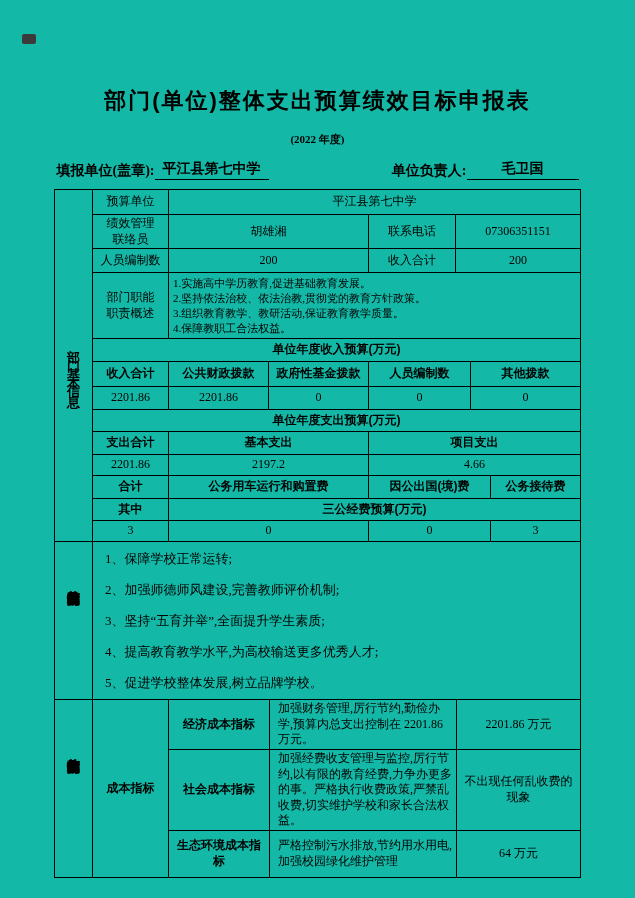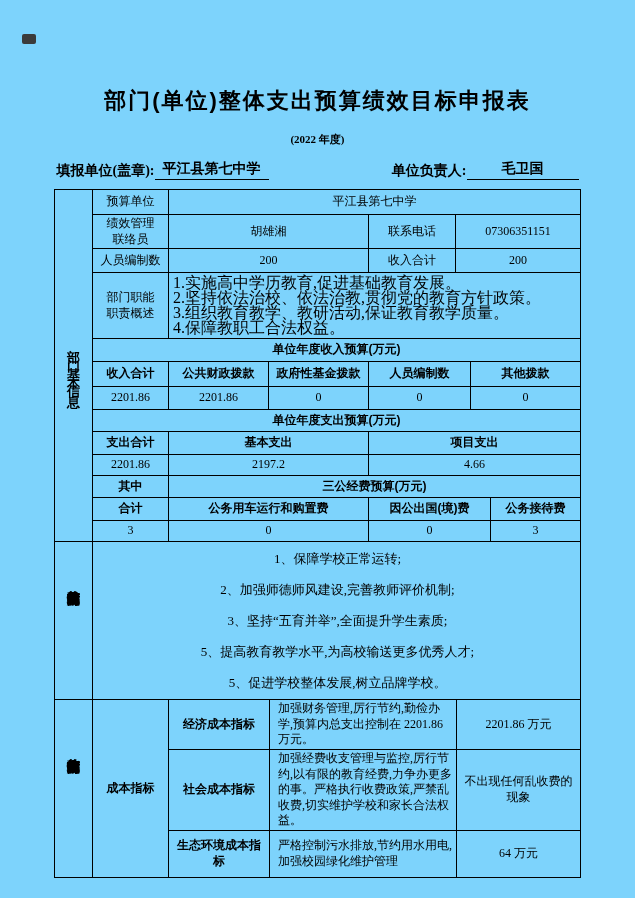--- a/index.html
+++ b/index.html
@@ -1,16 +1,16 @@
 <!DOCTYPE html>
 <html><head>
 <meta charset="utf-8">
 <style>
   html,body{margin:0;padding:0;background:#ffffff;}
-  .sheet{position:relative;width:635px;height:898px;background:#7dd3fc;overflow:hidden;
+  .sheet{position:relative;width:635px;height:898px;background:#14b8a6;overflow:hidden;
          font-family:"Liberation Serif","DejaVu Serif",serif;color:#000;}
   .scan-mark{position:absolute;left:22px;top:34px;width:14px;height:10px;background:#3b3b3b;border-radius:2px;}
   .doc-title{margin-top:86px;text-align:center;font-size:22px;font-weight:bold;letter-spacing:2px;
              font-family:"Liberation Sans","DejaVu Sans",sans-serif;}
   .doc-sub{margin-top:16px;text-align:center;font-size:11px;font-weight:bold;}
   .fill-line{width:522px;margin:13px auto 0;display:flex;justify-content:space-between;align-items:flex-end;
              font-size:14px;font-weight:bold;}
   .fill-group{display:flex;align-items:flex-end;}
   .uline{display:inline-block;border-bottom:1px solid #000;padding:0 8px 1px;min-width:88px;text-align:center;}
   .uline.small{min-width:96px;}
@@ -38,22 +38,22 @@
   .c102{flex:0 0 102px;width:102px;}
   .c122{flex:0 0 122px;width:122px;}
   .c187{flex:0 0 187px;width:187px;}
   .c200{flex:0 0 200px;width:200px;}
   .grow{flex:1;}
   .h20{min-height:20px}.h21{min-height:21px}.h22{min-height:22px}.h23{min-height:23px}
   .h24{min-height:24px}.h33{min-height:33px}.h42{min-height:42px}.h46{min-height:46px}
   .h62{min-height:62px}.h80{min-height:80px}.h148{min-height:148px}
   .dutylines{display:flex;flex-direction:column;justify-content:center;align-items:flex-start;
              padding:3px 4px;gap:1px;}
-  .dutylines .dl{font-size:16px;line-height:14px;text-align:right;}
-  .goalbox{display:flex;flex-direction:column;justify-content:center;align-items:center;
+  .dutylines .dl{font-size:11px;line-height:14px;text-align:right;}
+  .goalbox{display:flex;flex-direction:column;justify-content:center;align-items:flex-start;
            padding:8px 10px 8px 12px;gap:14px;}
   .goalbox .gl{font-size:13px;line-height:17px;text-align:left;}
   .indrows{display:flex;flex-direction:column;flex:1;}
   .indrows > .row + .row{border-top:1px solid #000;}
 </style>
 </head>
 <body>
 
 <div class="sheet">
   <div class="scan-mark"></div>
@@ -140,30 +140,30 @@
           <div class="cell c200 b">基本支出</div>
           <div class="cell grow b">项目支出</div>
         </div>
 
         <div class="row cells h20">
           <div class="cell c75">2201.86</div>
           <div class="cell c200">2197.2</div>
           <div class="cell grow">4.66</div>
         </div>
 
-        <div class="row cells h21">
-          <div class="cell c75 b">其中</div>
-          <div class="cell grow b">三公经费预算(万元)</div>
-        </div>
-
         <div class="row cells h22">
           <div class="cell c75 b">合计</div>
           <div class="cell c200 b">公务用车运行和购置费</div>
           <div class="cell c122 b">因公出国(境)费</div>
           <div class="cell grow b">公务接待费</div>
+        </div>
+
+        <div class="row cells h21">
+          <div class="cell c75 b">其中</div>
+          <div class="cell grow b">三公经费预算(万元)</div>
         </div>
 
         <div class="row cells h20">
           <div class="cell c75">3</div>
           <div class="cell c200">0</div>
           <div class="cell c122">0</div>
           <div class="cell grow">3</div>
         </div>
 
       </div>
@@ -172,21 +172,21 @@
     <div class="section">
       <div class="side">
         <div class="vtext dual">部门整体支出年度绩效目标</div>
       </div>
       <div class="sec-body">
         <div class="row cells h148">
           <div class="cell grow goalbox">
             <div class="gl">1、保障学校正常运转;</div>
             <div class="gl">2、加强师德师风建设,完善教师评价机制;</div>
             <div class="gl">3、坚持“五育并举”,全面提升学生素质;</div>
-            <div class="gl">5、提高教育教学水平,为高校输送更多优秀人才;</div>
+            <div class="gl">4、提高教育教学水平,为高校输送更多优秀人才;</div>
             <div class="gl">5、促进学校整体发展,树立品牌学校。</div>
           </div>
         </div>
       </div>
     </div>
 
     <div class="section">
       <div class="side">
         <div class="vtext dual">部门整体支出年度绩效指标</div>
       </div>

